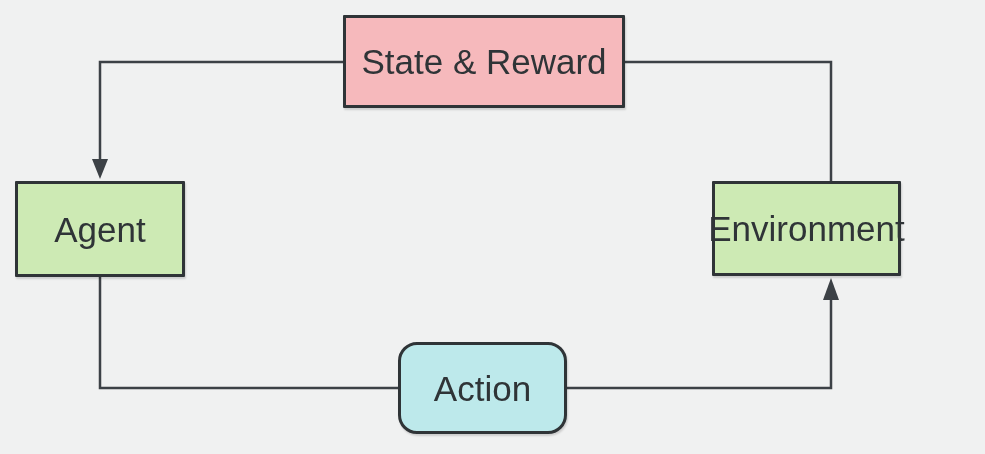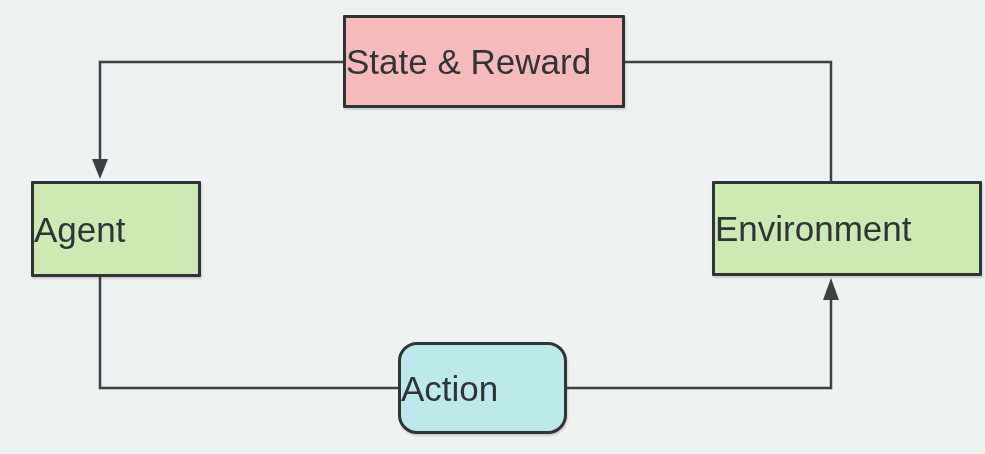--- a/index.html
+++ b/index.html
@@ -29,30 +29,31 @@
     fill: none;
     stroke-width: 2.5;
     stroke-linejoin: miter;
     stroke-linecap: butt;
   }
   .node {
     position: absolute;
     box-sizing: border-box;
     display: flex;
     align-items: center;
+    justify-content: center;
     border: 3px solid #2f3437;
     border-radius: 1px;
     font-size: 35px;
     line-height: 1;
     box-shadow: 1px 2px 2px rgba(0,0,0,0.15);
     white-space: nowrap;
   }
   .node-state-reward { left: 343px; top: 15px;  width: 282px; height: 93px; }
   .node-agent        { left: 15px;  top: 181px; width: 170px; height: 96px; }
-  .node-environment  { left: 712px; top: 181px; width: 270px; height: 95px; }
+  .node-environment  { left: 712px; top: 181px; width: 189px; height: 95px; }
   .node-action       { left: 398px; top: 342px; width: 169px; height: 92px; border-radius: 19px; }
 </style>
 </head>
 <body style="background: rgb(240, 241, 241);">
 
 <div class="canvas">
 
   <svg class="edges" viewBox="0 0 985 454" xmlns="http://www.w3.org/2000/svg">
 
     <path class="edge" d="M 831 181 L 831 62 L 625 62" style="stroke: rgb(60, 65, 70);"></path>
@@ -63,21 +64,21 @@
     <path class="edge" d="M 100 277 L 100 388 L 398 388" style="stroke: rgb(60, 65, 70);"></path>
 
     <path class="edge" d="M 567 388 L 831 388 L 831 300" style="stroke: rgb(60, 65, 70);"></path>
     <polygon points="823,300 839,300 831,278" style="fill: rgb(60, 65, 70);"></polygon>
   </svg>
 
   <div class="node node-state-reward" style="background-color: rgb(246, 185, 188); border-color: rgb(47, 52, 55); color: rgb(47, 52, 55);">
     <span>State &amp; Reward</span>
   </div>
 
-  <div class="node node-agent" style="background-color: rgb(205, 234, 180); border-color: rgb(47, 52, 55); color: rgb(47, 52, 55); margin-left: 16px;">
+  <div class="node node-agent" style="background-color: rgb(205, 234, 180); border-color: rgb(47, 52, 55); color: rgb(47, 52, 55);">
     <span>Agent</span>
   </div>
 
   <div class="node node-environment" style="background-color: rgb(205, 234, 180); border-color: rgb(47, 52, 55); color: rgb(47, 52, 55);">
     <span>Environment</span>
   </div>
 
   <div class="node node-action" style="background-color: rgb(189, 233, 235); border-color: rgb(47, 52, 55); color: rgb(47, 52, 55);">
     <span>Action</span>
   </div>

